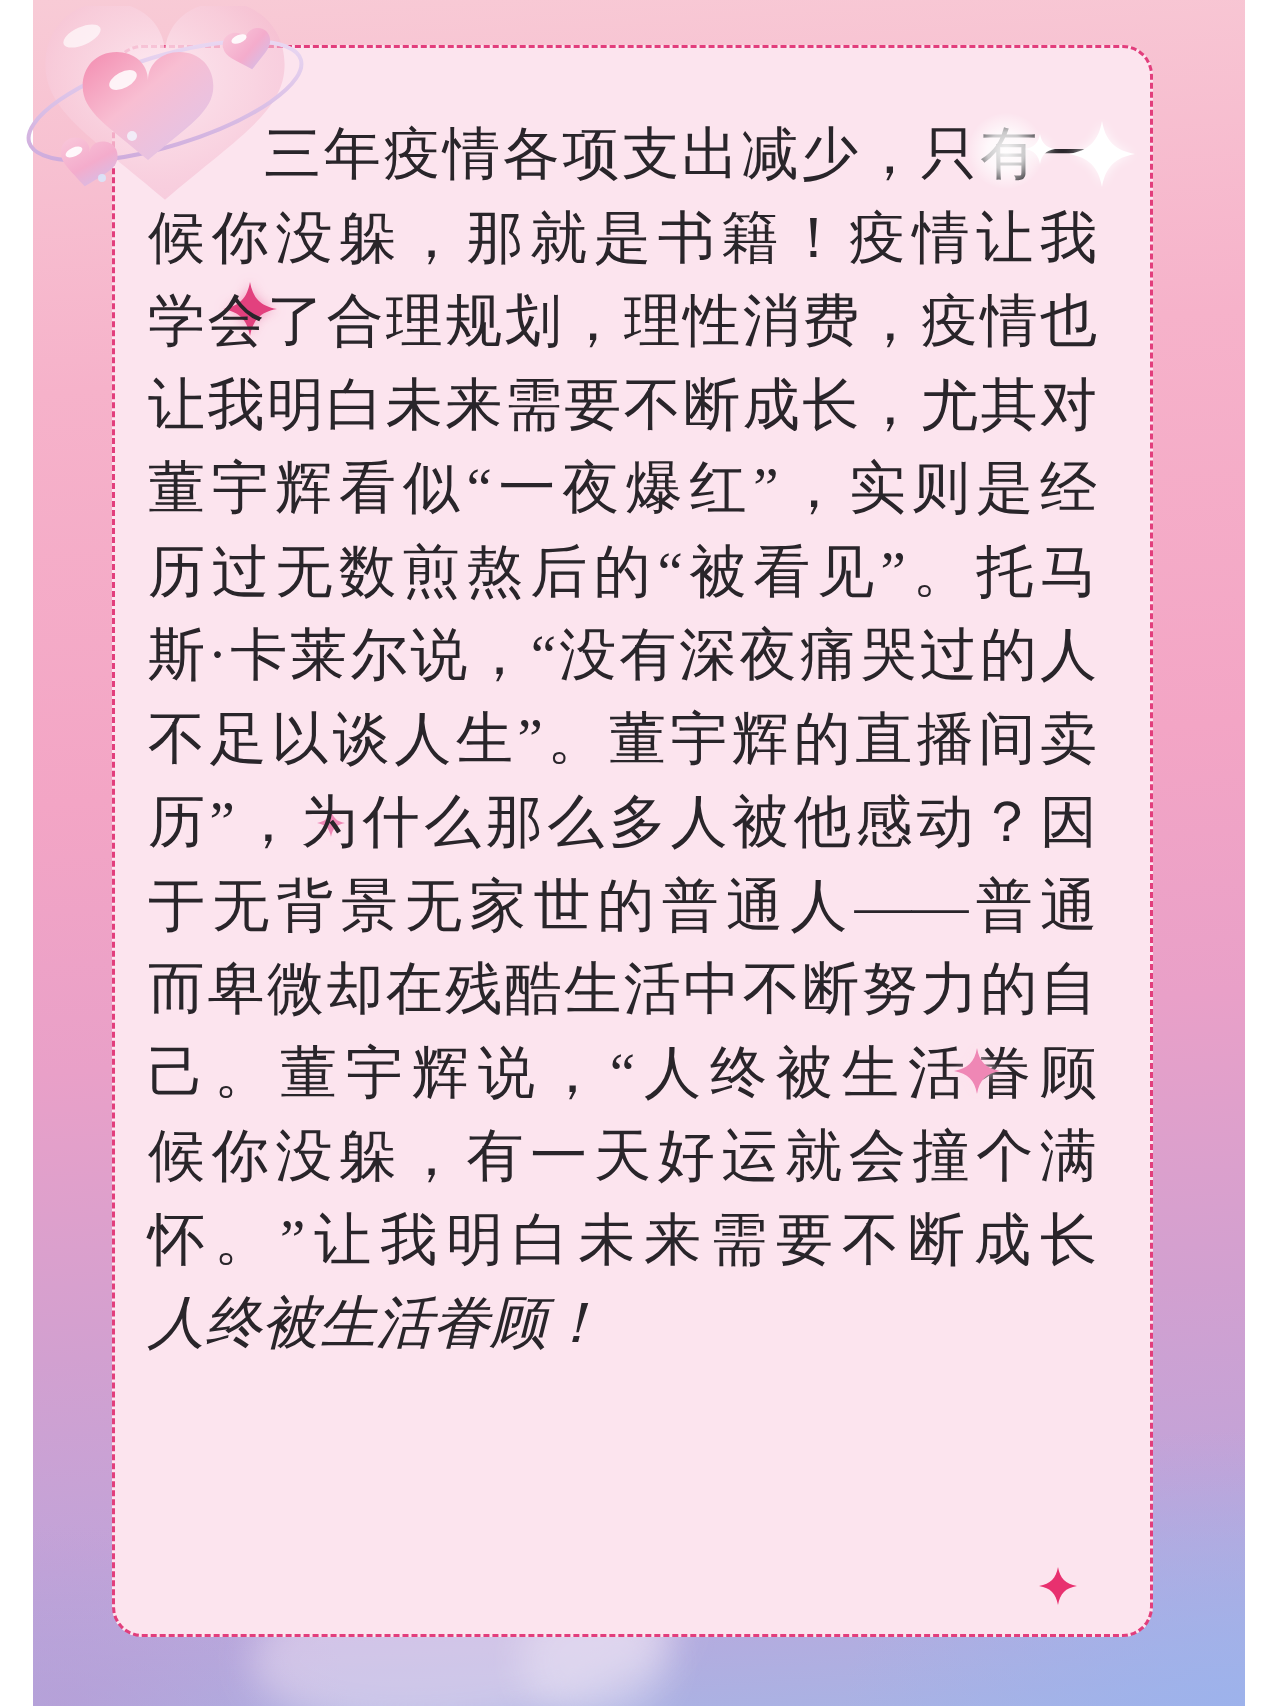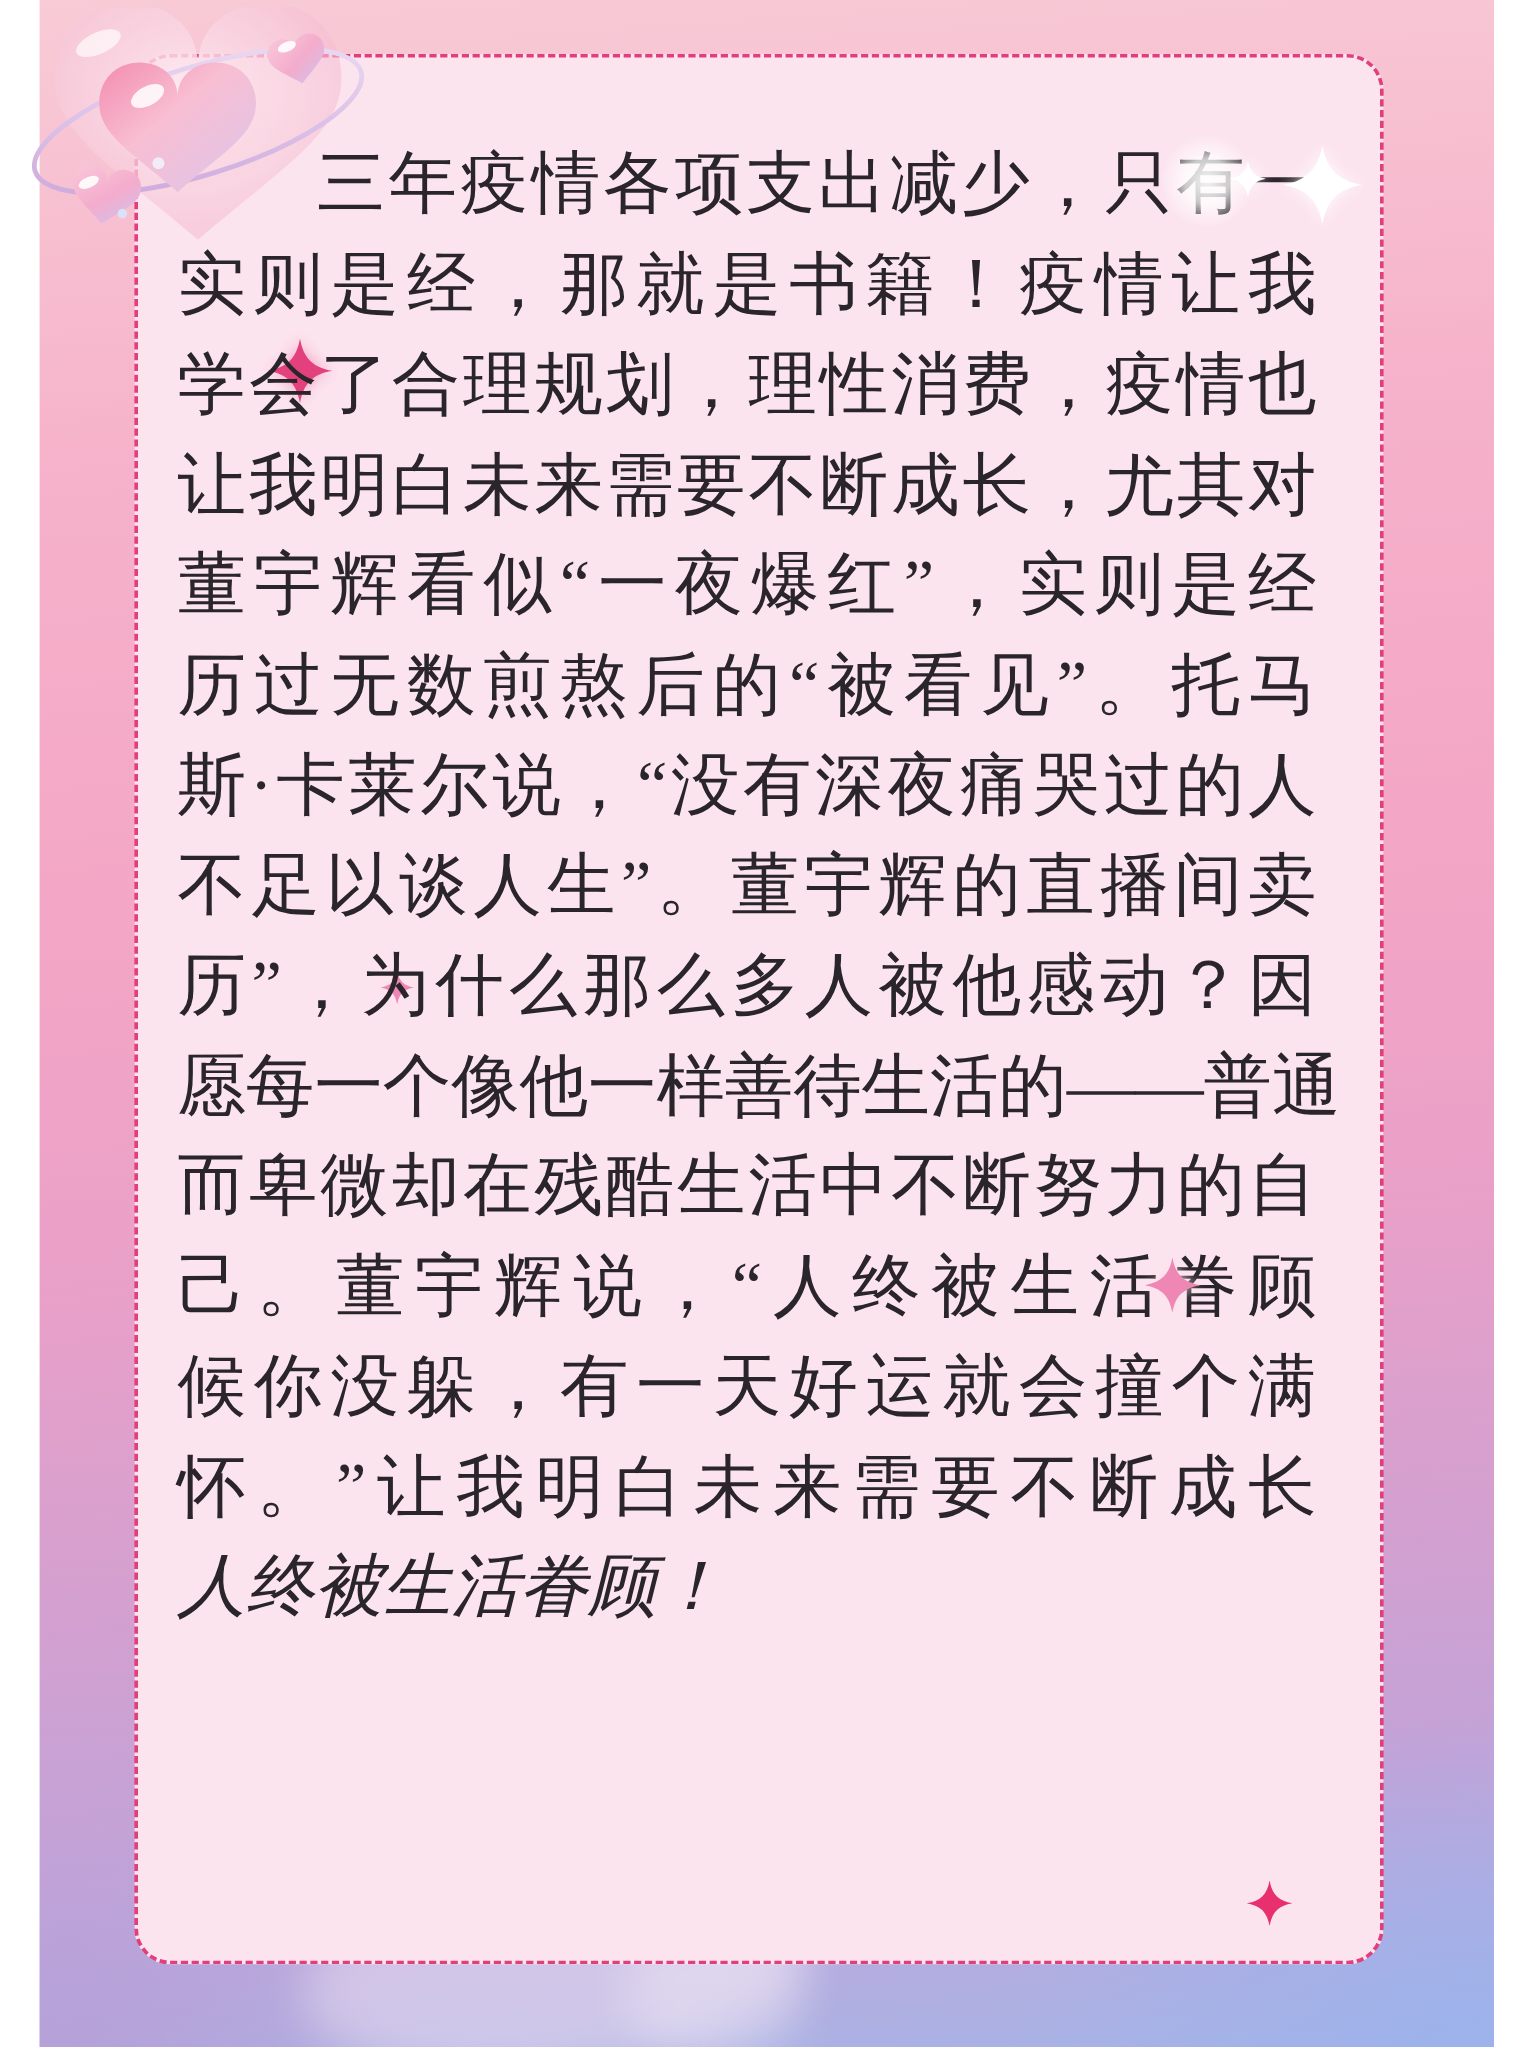--- a/index.html
+++ b/index.html
@@ -83,29 +83,29 @@
         </svg>
     </div>
     <div class="spark under-text sp-pink-soft" style="left:202px;top:761px;width:28px;height:28px">
       <svg viewBox="0 0 100 100">
           <use href="#sparkle4"></use>
         </svg>
     </div>
 
     <div class="text-block">
       <div class="line indent">三年疫情各项支出减少，只有一</div>
-      <div class="line">实则是经，那就是书籍！疫情让我</div>
+      <div class="line">候你没躲，那就是书籍！疫情让我</div>
       <div class="line">学会了合理规划，理性消费，疫情也</div>
       <div class="line">让我明白未来需要不断成长，尤其对</div>
       <div class="line">董宇辉看似“一夜爆红”，实则是经</div>
       <div class="line">历过无数煎熬后的“被看见”。托马</div>
       <div class="line">斯·卡莱尔说，“没有深夜痛哭过的人</div>
       <div class="line">不足以谈人生”。董宇辉的直播间卖</div>
       <div class="line">历”，为什么那么多人被他感动？因</div>
-      <div class="line">愿每一个像他一样善待生活的——普通</div>
+      <div class="line">于无背景无家世的普通人——普通</div>
       <div class="line">而卑微却在残酷生活中不断努力的自</div>
       <div class="line">己。董宇辉说，“人终被生活眷顾</div>
       <div class="line">候你没躲，有一天好运就会撞个满</div>
       <div class="line">怀。”让我明白未来需要不断成长</div>
       <div class="line last">人终被生活眷顾！</div>
     </div>
 
     <div class="glowdot over-text" style="left:853px;top:65px;width:76px;height:76px"></div>
     <div class="spark over-text sp-white" style="left:910px;top:86px;width:30px;height:30px">
       <svg viewBox="0 0 100 100">

